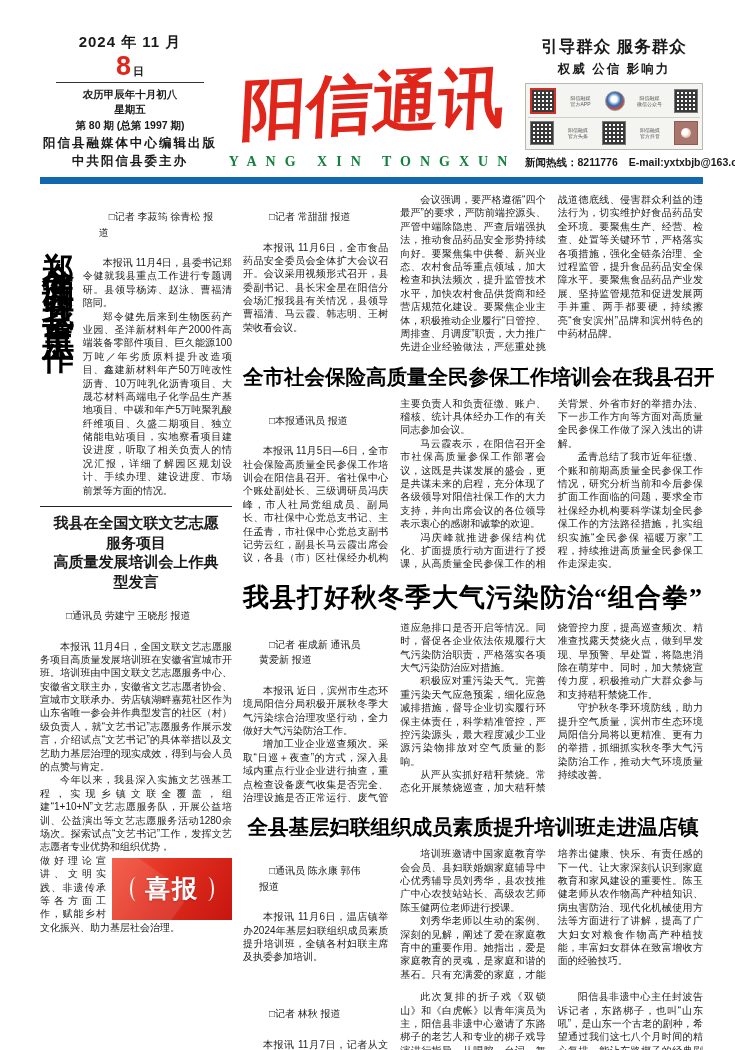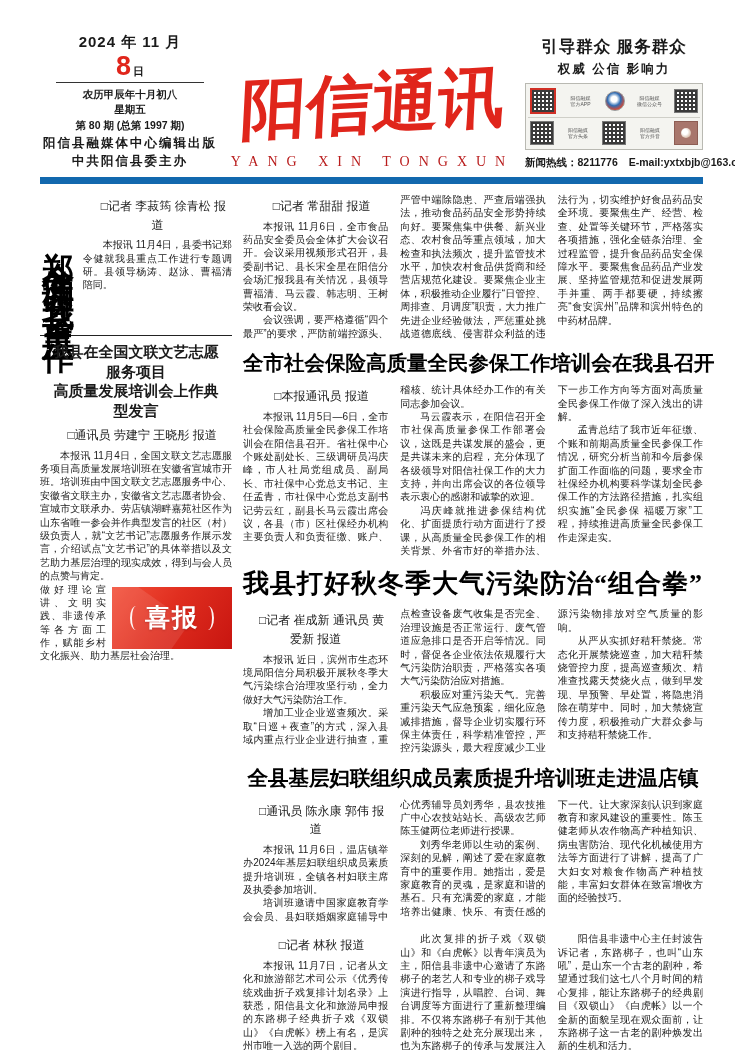--- a/index.html
+++ b/index.html
@@ -13,22 +13,22 @@
   .date-day{margin:1px 0 2px;}
   .day-num{color:#e0251b;font-size:27px;font-weight:bold;line-height:1;}
   .day-unit{font-size:11px;margin-left:2px;}
   .date-rule{border-top:1.5px solid #333;width:82%;margin:2px auto 4px;}
   .date-sm{font-size:10.5px;line-height:1.5;}
   .date-org{font-size:12.5px;line-height:1.45;letter-spacing:2px;}
   .title-block{flex:1;text-align:center;min-width:0;}
   .title-cn{color:#e0251b;font-size:66px;line-height:1.05;font-weight:bold;
             font-family:"DejaVu Serif",serif;transform:rotate(-3deg) skewX(-6deg);
             white-space:nowrap;margin-top:6px;}
-  .title-en{font-family:"Liberation Serif",serif;font-weight:normal;font-size:14px;
-            letter-spacing:9px;margin-top:16px;color:#b91c1c;}
+  .title-en{font-family:"Liberation Serif",serif;font-weight:bold;font-size:14px;
+            letter-spacing:9px;margin-top:16px;color:#15803d;}
   .right-block{width:178px;flex:none;text-align:center;}
   .slogan1{font-size:16.5px;font-weight:bold;letter-spacing:1px;margin-top:6px;}
   .slogan2{font-size:12.5px;font-weight:bold;letter-spacing:2px;margin-top:3px;}
   .qr-banner{margin-top:5px;border:1px solid #b9b9b2;background:#f4f4f0;padding:3px 2px;}
   .qr-row{display:flex;align-items:center;justify-content:space-between;padding:1px 2px;}
   .qr-row + .qr-row{border-top:1px solid #cfcfc8;margin-top:2px;padding-top:3px;}
   .qr{width:22px;height:22px;flex:none;border:1px solid #777;
       background-image:linear-gradient(90deg,#3a3a3a 50%,transparent 50%),
                        linear-gradient(#3a3a3a 50%,#fff 50%);
       background-size:4px 4px;}
@@ -46,21 +46,21 @@
   
   .content{display:flex;gap:11px;padding-top:9px;}
   .sidebar{width:192px;flex:none;}
   .lead{display:flex;gap:6px;}
   .v-title{writing-mode:vertical-rl;text-orientation:upright;font-family:"Liberation Serif",serif;
            font-weight:bold;font-size:32px;line-height:1.15;letter-spacing:9px;
            margin-top:34px;color:#000;flex:none;}
   .lead-body{flex:1;min-width:0;}
   .para{margin:0;text-indent:2em;text-align:justify;font-size:10px;line-height:1.34;}
   .para.no-ind{text-indent:0;}
-  .byline{margin:4px;text-indent:1em;font-size:12px;line-height:1.55;text-align:center;}
+  .byline{margin:16px;text-indent:1em;font-size:10px;line-height:1.55;}
   .sb-divider{border-top:1.5px solid #222;margin:9px 0 7px;}
   .second-title{font-family:"Liberation Serif",serif;font-weight:bold;font-size:15px;
                 line-height:1.3;text-align:center;margin:0 12px 5px;}
   .xibao{float:right;width:120px;height:62px;margin:4px 0 0 6px;position:relative;
          background:linear-gradient(125deg,#f3503a 0%,#e02e1f 45%,#c81510 100%);
          display:flex;align-items:center;justify-content:center;overflow:hidden;}
   .xibao::before{content:"";position:absolute;left:-30px;bottom:-30px;width:90px;height:90px;
          background:rgba(255,255,255,.10);transform:rotate(35deg);}
   .xibao-text{color:#fff;font-size:25px;font-weight:bold;letter-spacing:2px;
               font-family:"Liberation Serif",serif;text-shadow:0 1px 2px rgba(120,0,0,.4);}
@@ -135,34 +135,36 @@
 
   <div class="content">
 
     <aside class="sidebar">
       <section class="lead">
         <div class="v-title">郑令健调研我县重点工作</div>
         <div class="lead-body">
           <p class="byline">□记者 李菽筠 徐青松 报道</p>
           <div>
               <p class="para">本报讯 11月4日，县委书记郑令健就我县重点工作进行专题调研。县领导杨涛、赵泳、曹福清陪同。</p>
+              <p class="para">郑令健先后来到生物医药产业园、圣洋新材料年产2000件高端装备零部件项目、巨久能源100万吨／年劣质原料提升改造项目、鑫建新材料年产50万吨改性沥青、10万吨乳化沥青项目、大晟芯材料高端电子化学品生产基地项目、中碳和年产5万吨聚乳酸纤维项目、久盛二期项目、独立储能电站项目，实地察看项目建设进度，听取了相关负责人的情况汇报，详细了解园区规划设计、手续办理、建设进度、市场前景等方面的情况。</p>
             </div>
         </div>
       </section>
 
       <div class="sb-divider"></div>
 
       <section>
         <h3 class="second-title">
           <span>我县在全国文联文艺志愿服务项目</span><br>
           <span>高质量发展培训会上作典型发言</span>
         </h3>
         <p class="byline">□通讯员 劳建宁 王晓彤 报道</p>
         <div>
             <p class="para">本报讯 11月4日，全国文联文艺志愿服务项目高质量发展培训班在安徽省宣城市开班。培训班由中国文联文艺志愿服务中心、安徽省文联主办，安徽省文艺志愿者协会、宣城市文联承办。劳店镇湖畔嘉苑社区作为山东省唯一参会并作典型发言的社区（村）级负责人，就“文艺书记”志愿服务作展示发言，介绍试点“文艺书记”的具体举措以及文艺助力基层治理的现实成效，得到与会人员的点赞与肯定。</p>
+            <p class="para">今年以来，我县深入实施文艺强基工程，实现乡镇文联全覆盖，组建“1+10+N”文艺志愿服务队，开展公益培训、公益演出等文艺志愿服务活动1280余场次。探索试点“文艺书记”工作，发挥文艺志愿者专业优势和组织优势，</p>
           </div>
         <div>
           <div class="xibao">
             <span class="wheat"></span>
             <span class="xibao-text">喜报</span>
             <span class="wheat r"></span>
           </div>
           <p class="para no-ind">做好理论宣讲、文明实践、非遗传承等各方面工作，赋能乡村文化振兴、助力基层社会治理。</p>
         </div>
       </section>
@@ -195,20 +197,21 @@
 
       <article class="article">
         <h2 class="headline h-a3">我县打好秋冬季大气污染防治“组合拳”</h2>
         <div class="cols">
           <p class="byline">□记者 崔成新 通讯员 黄爱新 报道</p>
           <div>
               <p class="para">本报讯 近日，滨州市生态环境局阳信分局积极开展秋冬季大气污染综合治理攻坚行动，全力做好大气污染防治工作。</p>
               <p class="para">增加工业企业巡查频次。采取“日巡＋夜查”的方式，深入县域内重点行业企业进行抽查，重点检查设备废气收集是否完全、治理设施是否正常运行、废气管道应急排口是否开启等情况。同时，督促各企业依法依规履行大气污染防治职责，严格落实各项大气污染防治应对措施。</p>
               <p class="para">积极应对重污染天气。完善重污染天气应急预案，细化应急减排措施，督导企业切实履行环保主体责任，科学精准管控，严控污染源头，最大程度减少工业源污染物排放对空气质量的影响。</p>
               <p class="para">从严从实抓好秸秆禁烧。常态化开展禁烧巡查，加大秸秆禁烧管控力度，提高巡查频次、精准查找露天焚烧火点，做到早发现、早预警、早处置，将隐患消除在萌芽中。同时，加大禁烧宣传力度，积极推动广大群众参与和支持秸秆禁烧工作。</p>
+              <p class="para">守护秋冬季环境防线，助力提升空气质量，滨州市生态环境局阳信分局将以更精准、更有力的举措，抓细抓实秋冬季大气污染防治工作，推动大气环境质量持续改善。</p>
             </div>
         </div>
       </article>
 
       <article class="article">
         <h2 class="headline h-a4">全县基层妇联组织成员素质提升培训班走进温店镇</h2>
         <div class="cols">
           <p class="byline">□通讯员 陈永康 郭伟 报道</p>
           <div>
               <p class="para">本报讯 11月6日，温店镇举办2024年基层妇联组织成员素质提升培训班，全镇各村妇联主席及执委参加培训。</p>

